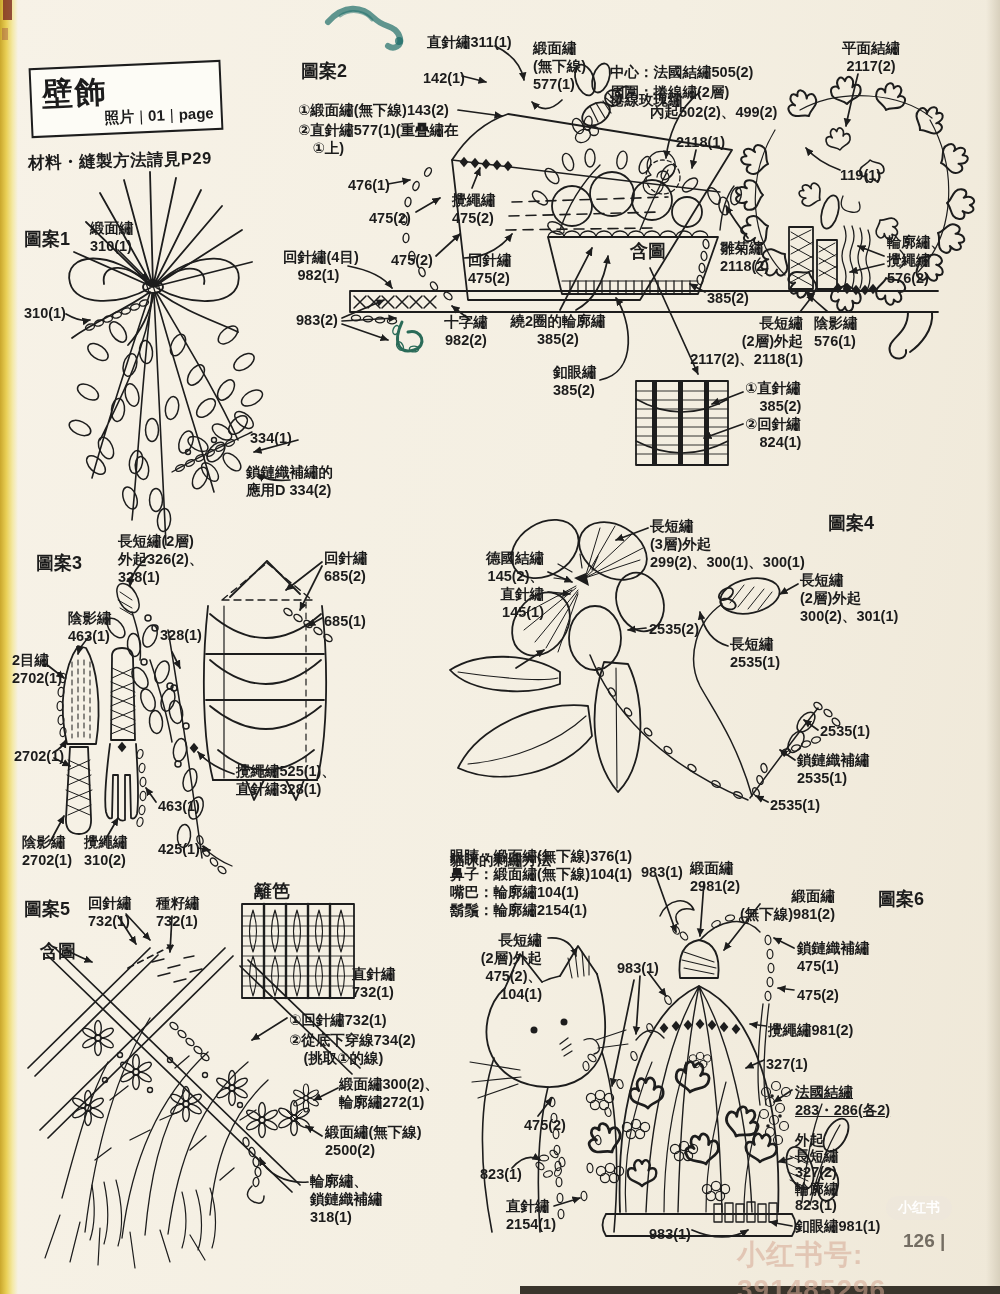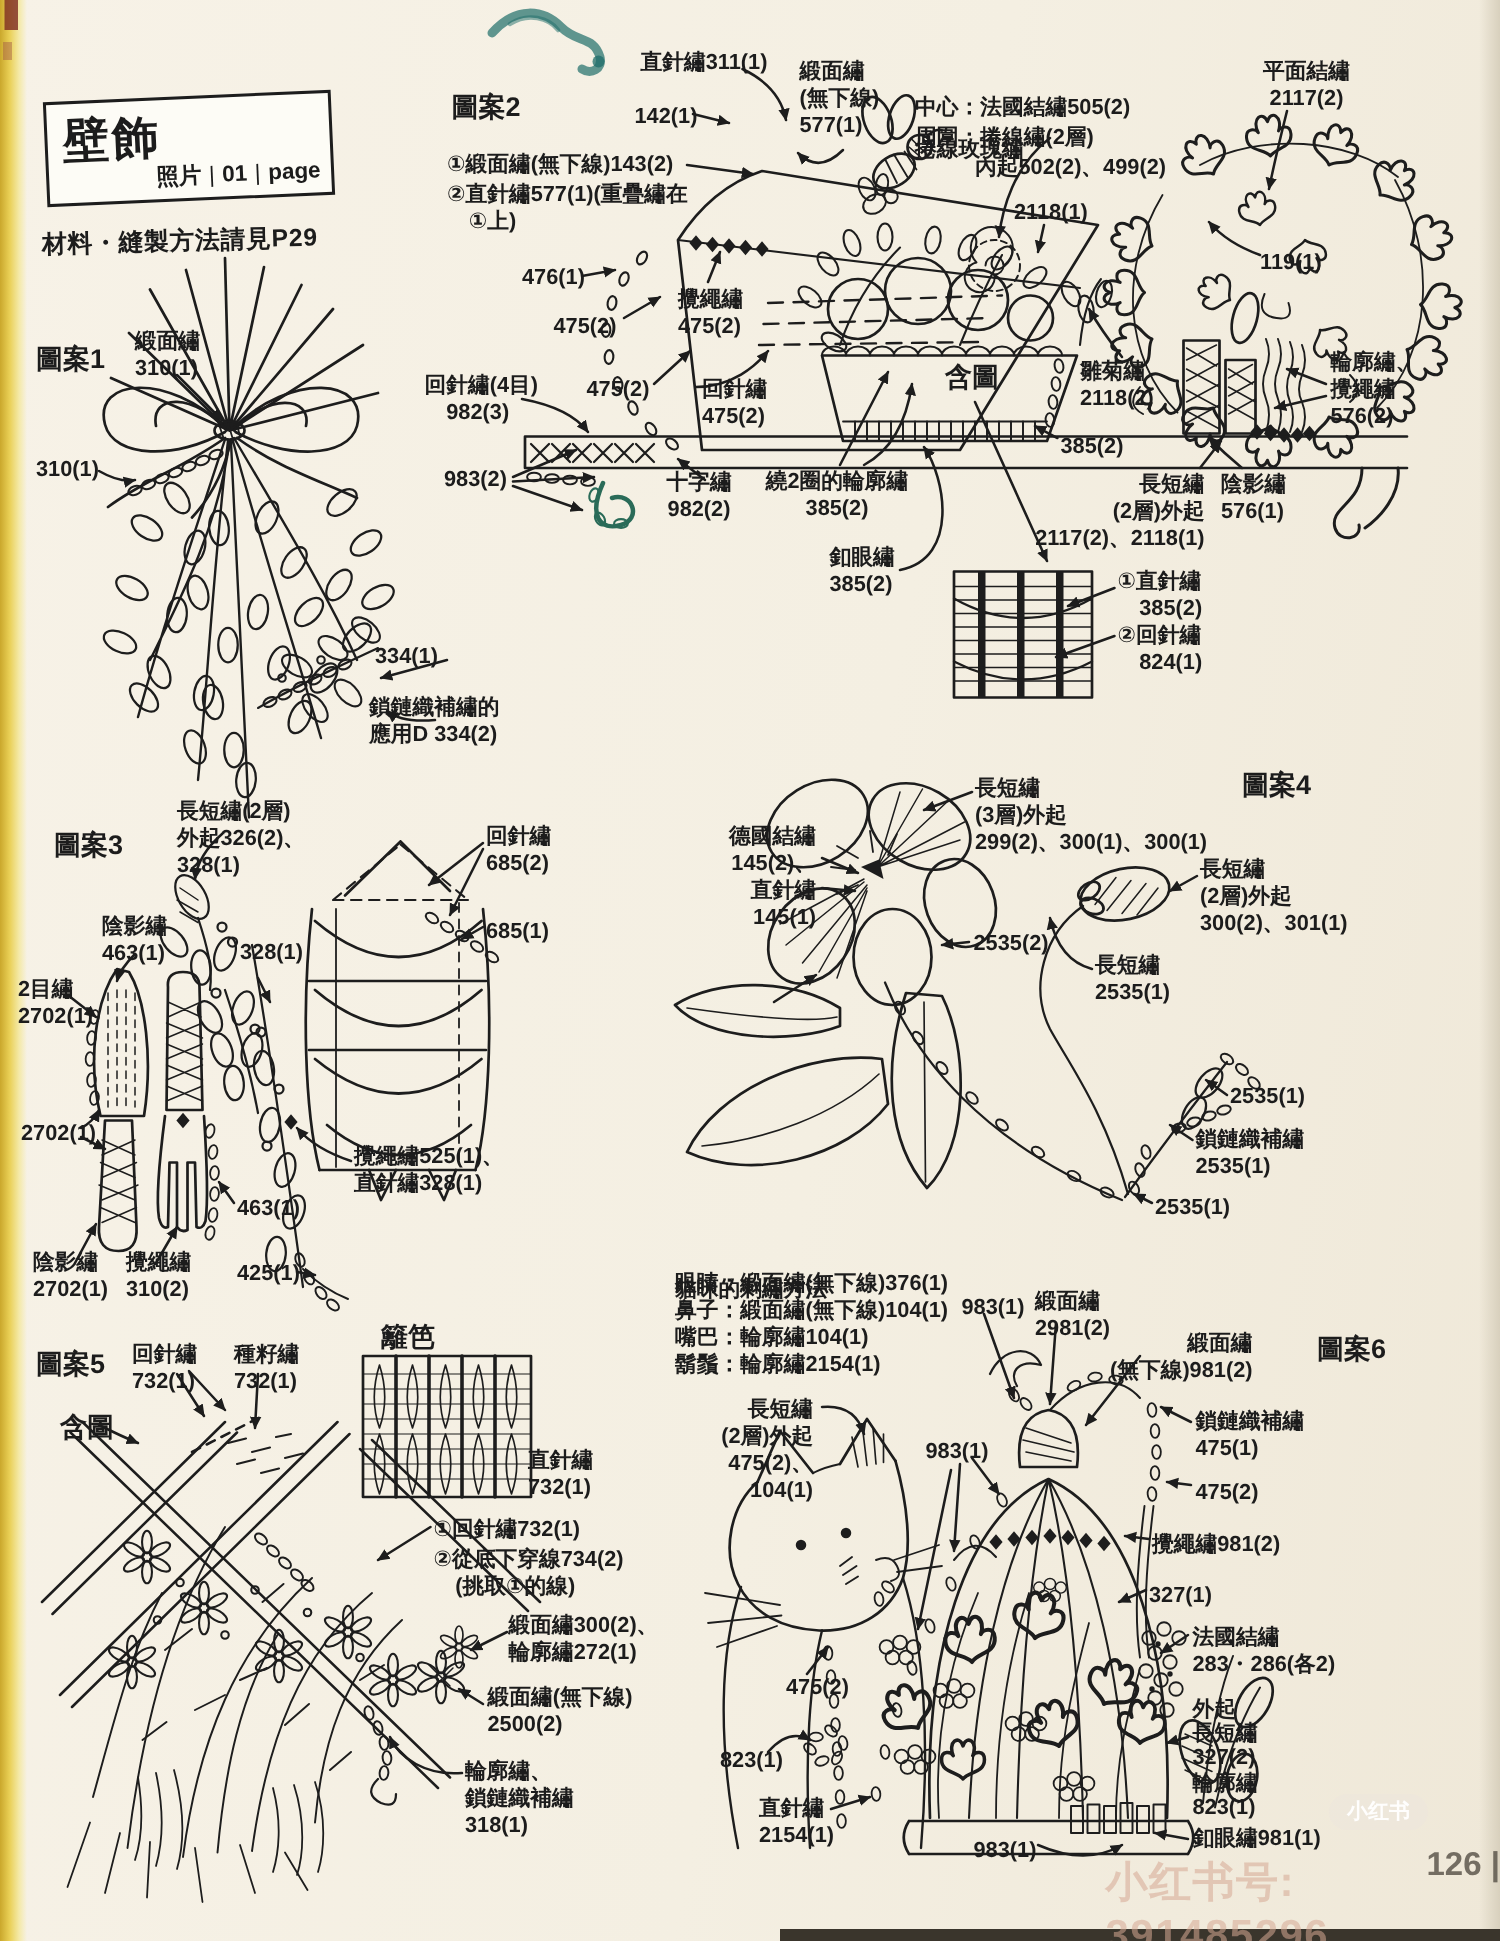--- a/index.html
+++ b/index.html
@@ -21,22 +21,22 @@
   .h-meta .bar{margin:0 5px;font-weight:400;}
   .materials{position:absolute;left:28px;top:150px;font-size:16.5px;font-weight:800;
         transform:rotate(-1.5deg);z-index:3;letter-spacing:.5px;}
   .labels{position:absolute;left:0;top:0;width:1000px;height:1294px;z-index:4;pointer-events:none;}
   .lbl{position:absolute;font-size:14.5px;line-height:1.24;font-weight:700;white-space:pre-line;letter-spacing:0;}
   .lbl.t{font-size:18px;font-weight:800;}
   .lbl.b{font-weight:800;}
   .lbl.tight{line-height:1.12;}
   .wm-id{position:absolute;left:737px;top:1236px;font-size:28px;font-weight:800;
         color:rgba(213,168,148,.55);letter-spacing:1px;z-index:5;}
-  .wm-page{position:absolute;left:903px;top:1230px;font-size:22px;font-weight:700;
-        color:rgba(88,82,72,.82);z-index:6;margin-left:48px;}
+  .wm-page{position:absolute;left:903px;top:1230px;font-size:19px;font-weight:700;
+        color:rgba(88,82,72,.82);z-index:6;}
   .wm-badge{position:absolute;left:886px;top:1196px;padding:3px 12px;border-radius:14px;
         background:rgba(236,229,220,.55);color:rgba(255,255,255,.95);font-size:14px;font-weight:700;z-index:5;}
 </style>
 </head>
 <body>
 
 <div class="page">
   <div class="left-edge"></div>
   <div class="right-edge"></div>
   <div class="bottom-edge"></div>
@@ -742,21 +742,21 @@
       <div class="lbl" style="left: 650px; top: 104px;">內起502(2)、499(2)</div>
       <div class="lbl" style="left: 833px; top: 40px; width: 76px; text-align: center;">平面結繡
 2117(2)</div>
       <div class="lbl" style="left: 676px; top: 134px;">2118(1)</div>
       <div class="lbl" style="left: 840px; top: 167px;">119(1)</div>
       <div class="lbl" style="left: 348px; top: 177px;">476(1)</div>
       <div class="lbl" style="left: 452px; top: 192px;">攪繩繡
 475(2)</div>
       <div class="lbl" style="left: 369px; top: 210px;">475(2)</div>
       <div class="lbl" style="left: 283px; top: 249px;">回針繡(4目)
-　982(3)</div>
+　982(1)</div>
       <div class="lbl" style="left: 391px; top: 252px;">475(2)</div>
       <div class="lbl" style="left: 468px; top: 252px;">回針繡
 475(2)</div>
       <div class="lbl" style="left: 296px; top: 312px;">983(2)</div>
       <div class="lbl" style="left: 436px; top: 314px; width: 60px; text-align: center;">十字繡
 982(2)</div>
       <div class="lbl" style="left: 503px; top: 313px; width: 110px; text-align: center;">繞2圈的輪廓繡
 385(2)</div>
       <div class="lbl" style="left: 720px; top: 240px;">雛菊繡
 2118(2)</div>
@@ -841,21 +841,21 @@
       <div class="lbl" style="left: 458px; top: 932px; width: 84px; text-align: right;">長短繡
 (2層)外起
 475(2)、
 104(1)</div>
       <div class="lbl" style="left: 617px; top: 960px;">983(1)</div>
       <div class="lbl" style="left: 797px; top: 940px;">鎖鏈織補繡
 475(1)</div>
       <div class="lbl" style="left: 797px; top: 987px;">475(2)</div>
       <div class="lbl" style="left: 768px; top: 1022px;">攪繩繡981(2)</div>
       <div class="lbl" style="left: 766px; top: 1056px;">327(1)</div>
-      <div class="lbl" style="left: 795px; top: 1084px;">法國結繡
+      <div class="lbl" style="left: 795px; top: 1084px; text-decoration: underline;">法國結繡
 283・286(各2)</div>
       <div class="lbl tight" style="left: 795px; top: 1132px;">外起
 長短繡
 327(2)
 輪廓繡
 823(1)</div>
       <div class="lbl" style="left: 795px; top: 1218px;">釦眼繡981(1)</div>
       <div class="lbl" style="left: 524px; top: 1117px;">475(2)</div>
       <div class="lbl" style="left: 480px; top: 1166px;">823(1)</div>
       <div class="lbl" style="left: 506px; top: 1198px;">直針繡

